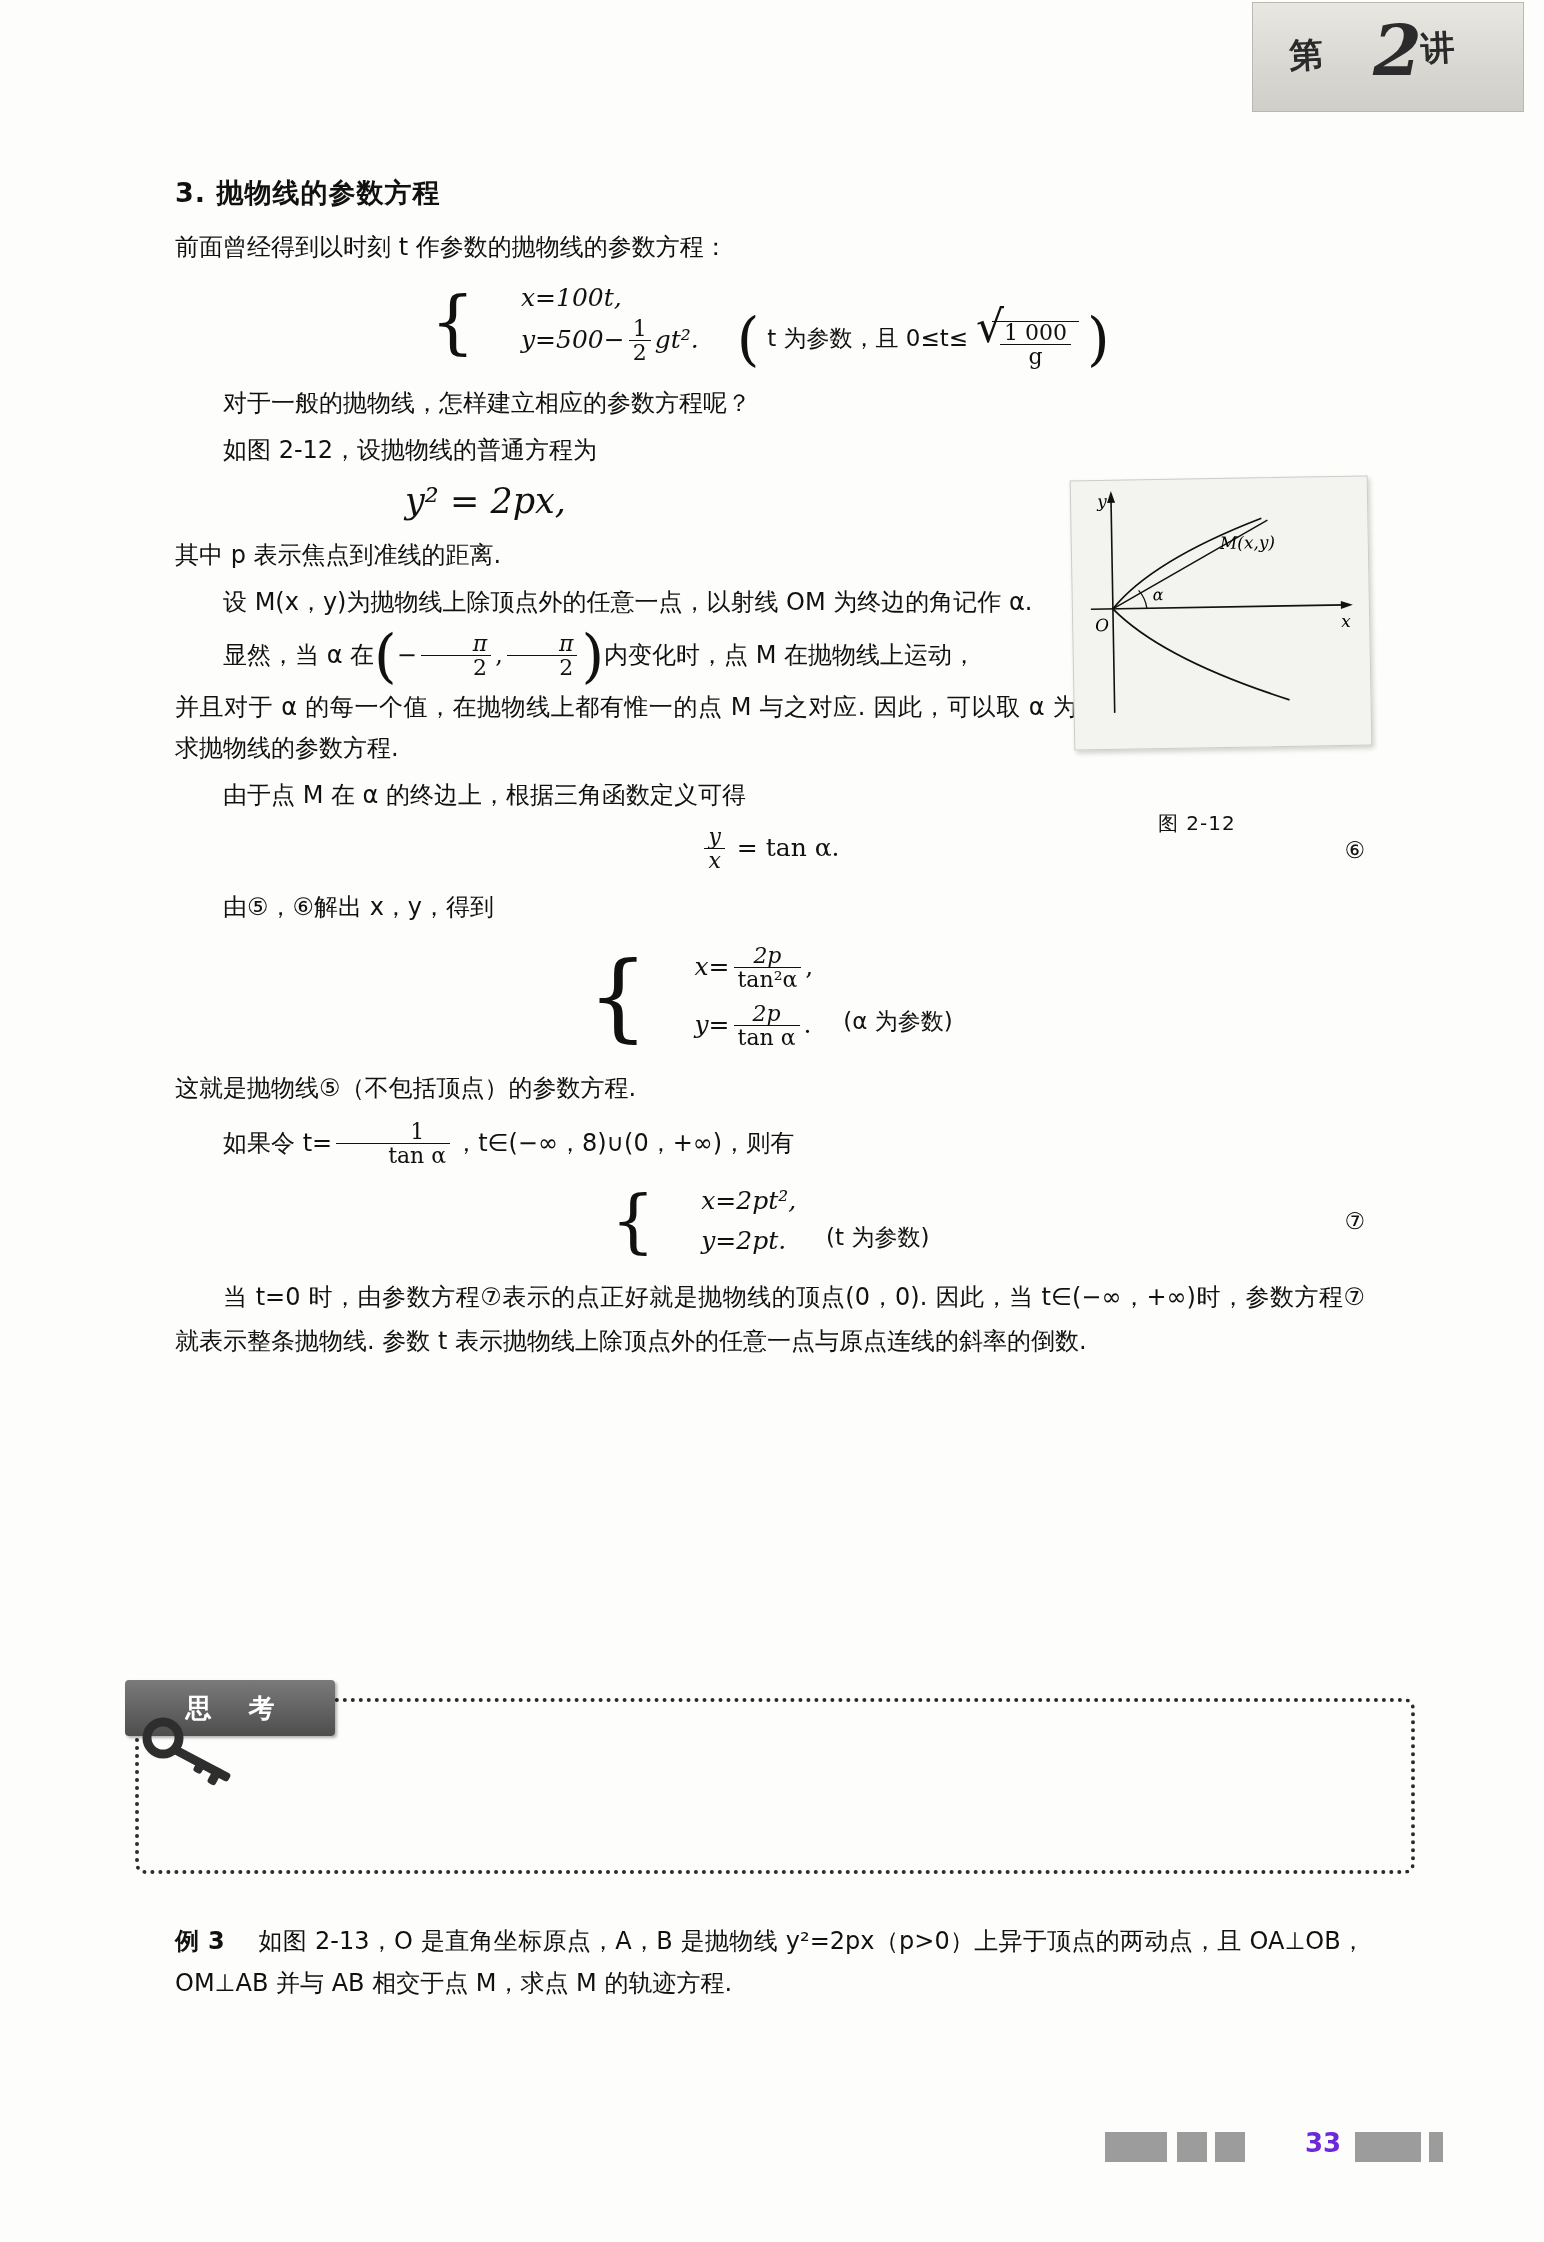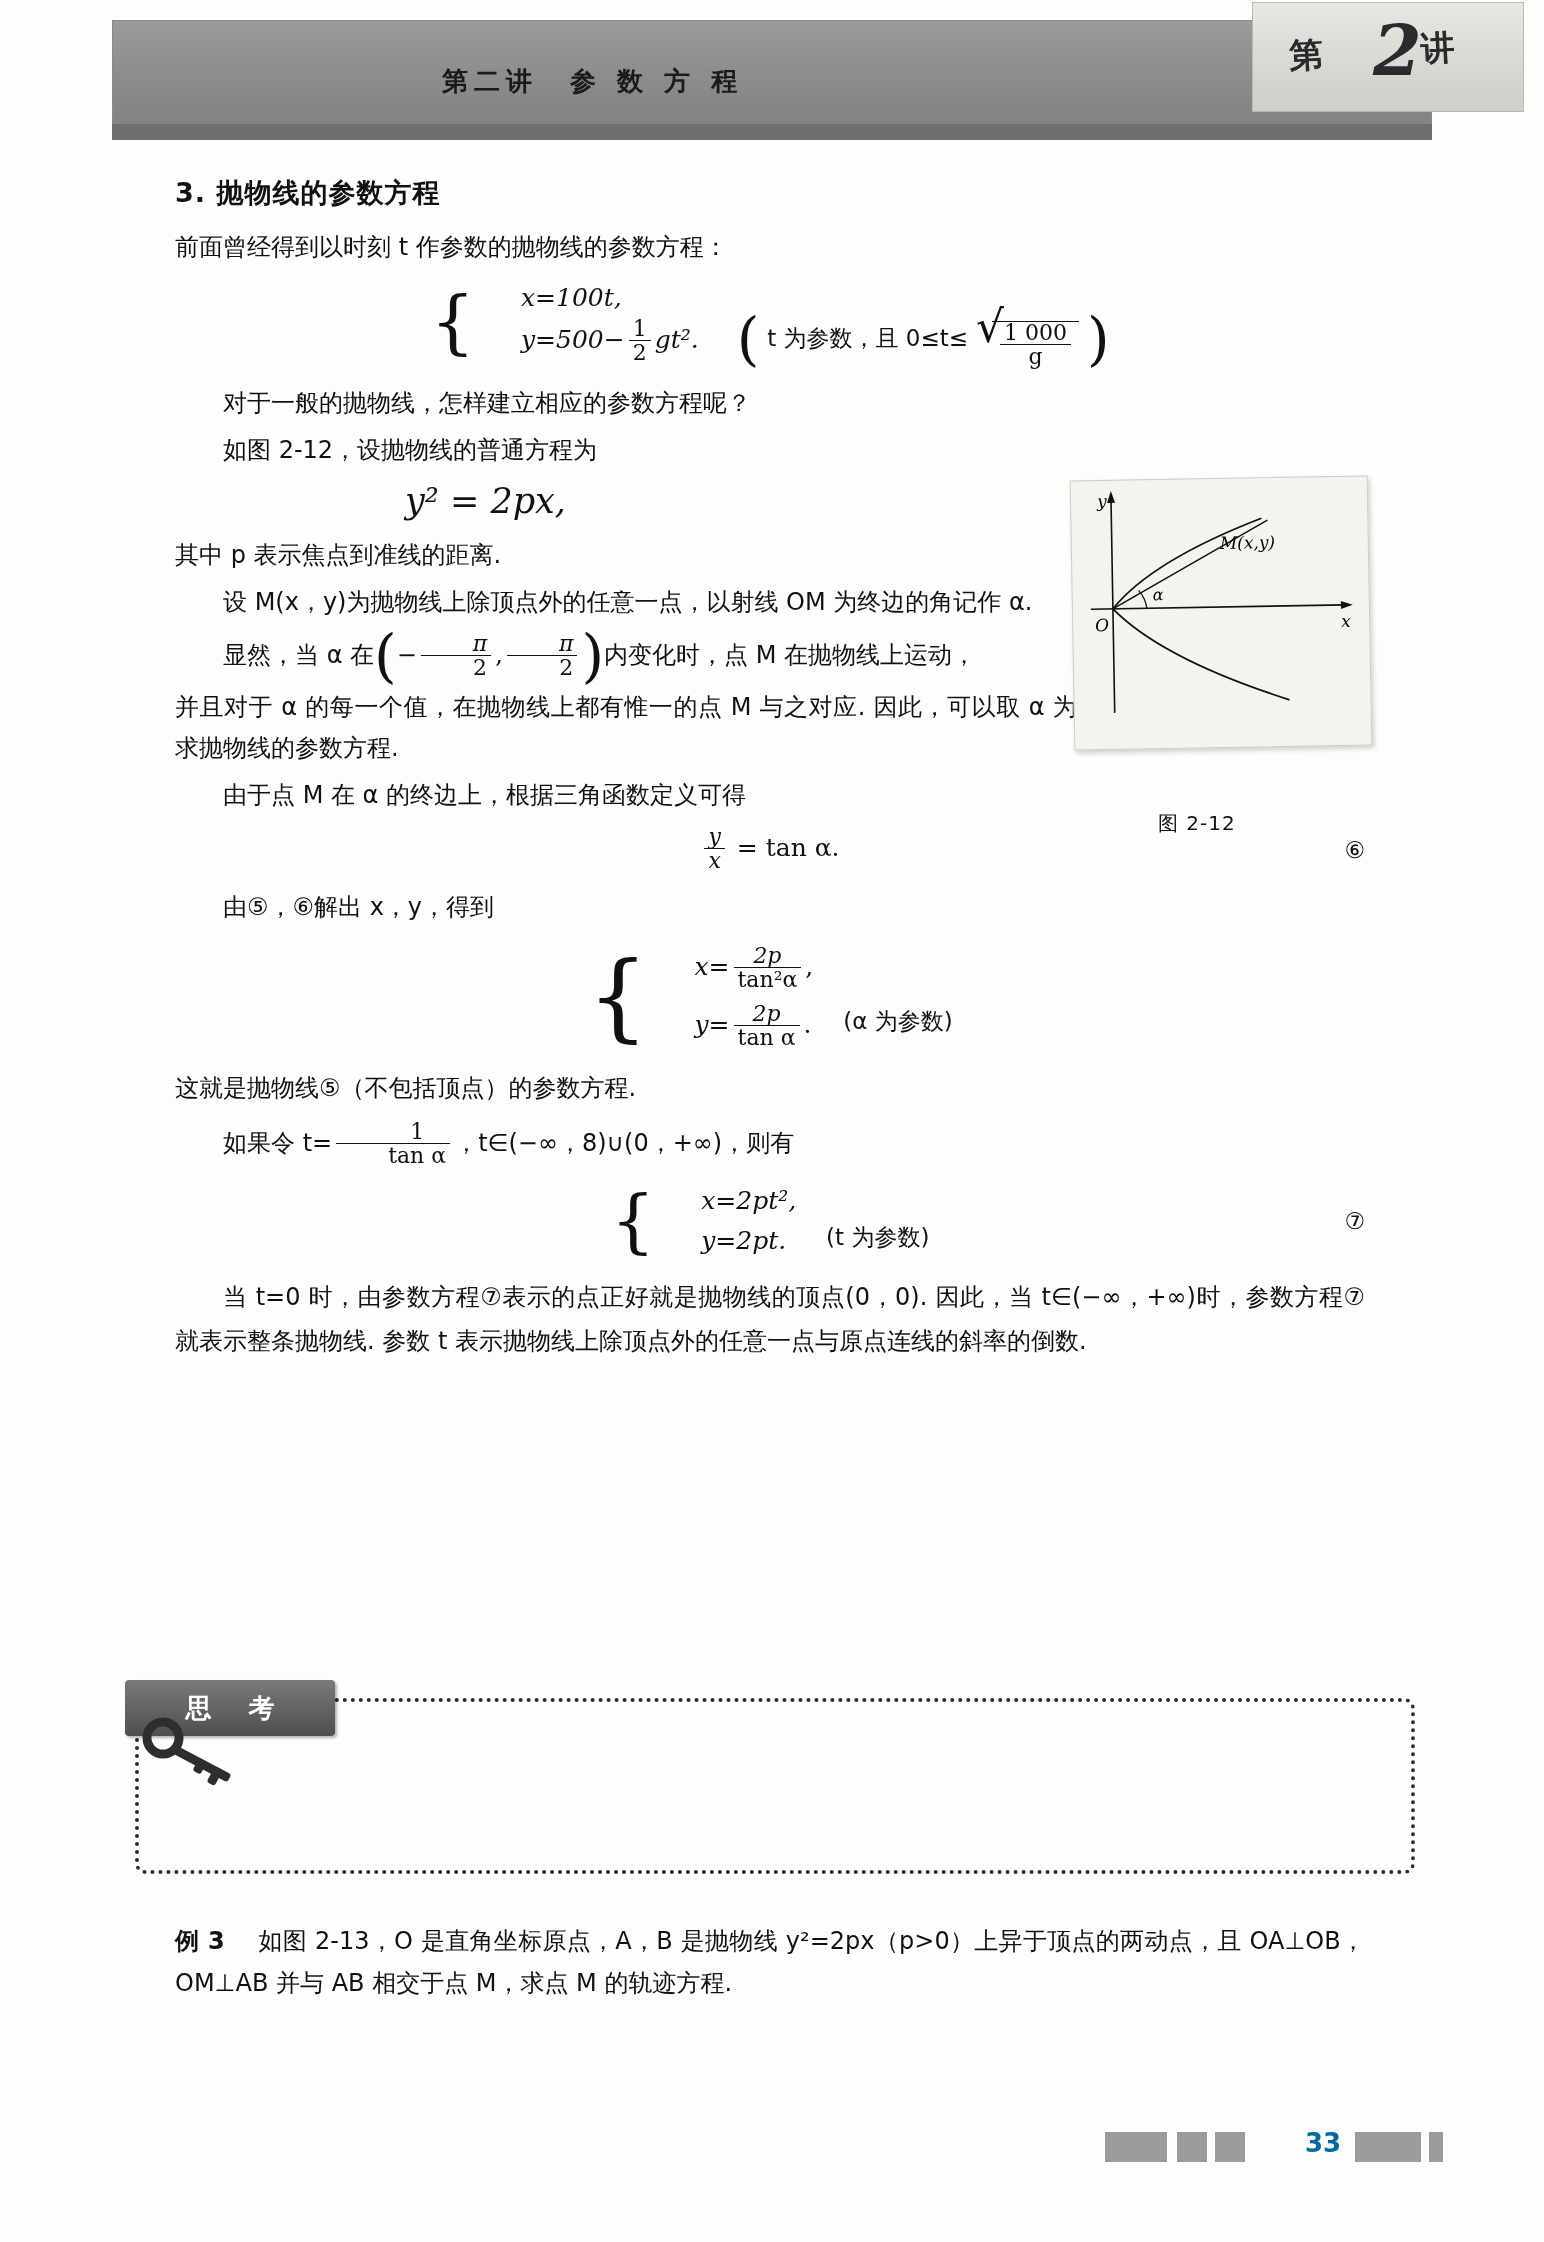--- a/index.html
+++ b/index.html
@@ -263,31 +263,28 @@
     height: 34px;
   }
   .fbar { position: absolute; top: 2px; height: 30px; background: #9c9c9c; }
   .pageno {
     position: absolute;
     left: 200px;
     top: -2px;
     font-size: 26px;
     font-family: "DejaVu Sans", sans-serif;
     font-weight: 700;
-    color: #0369a1;
+    color: #6d28d9;
   }
 </style>
 </head>
 <body>
 
 <div class="page">
 
-  <div class="header-band">
-    <div class="header-title">第二讲　参 数 方 程</div>
-  </div>
   <div class="header-tab">
     <div class="tab-text">
       <span>第</span>
       <span style="display:inline-block;width:62px"></span>
       <span>讲</span>
     </div>
     <div class="tab-big">2</div>
   </div>
 
   <div class="content">

